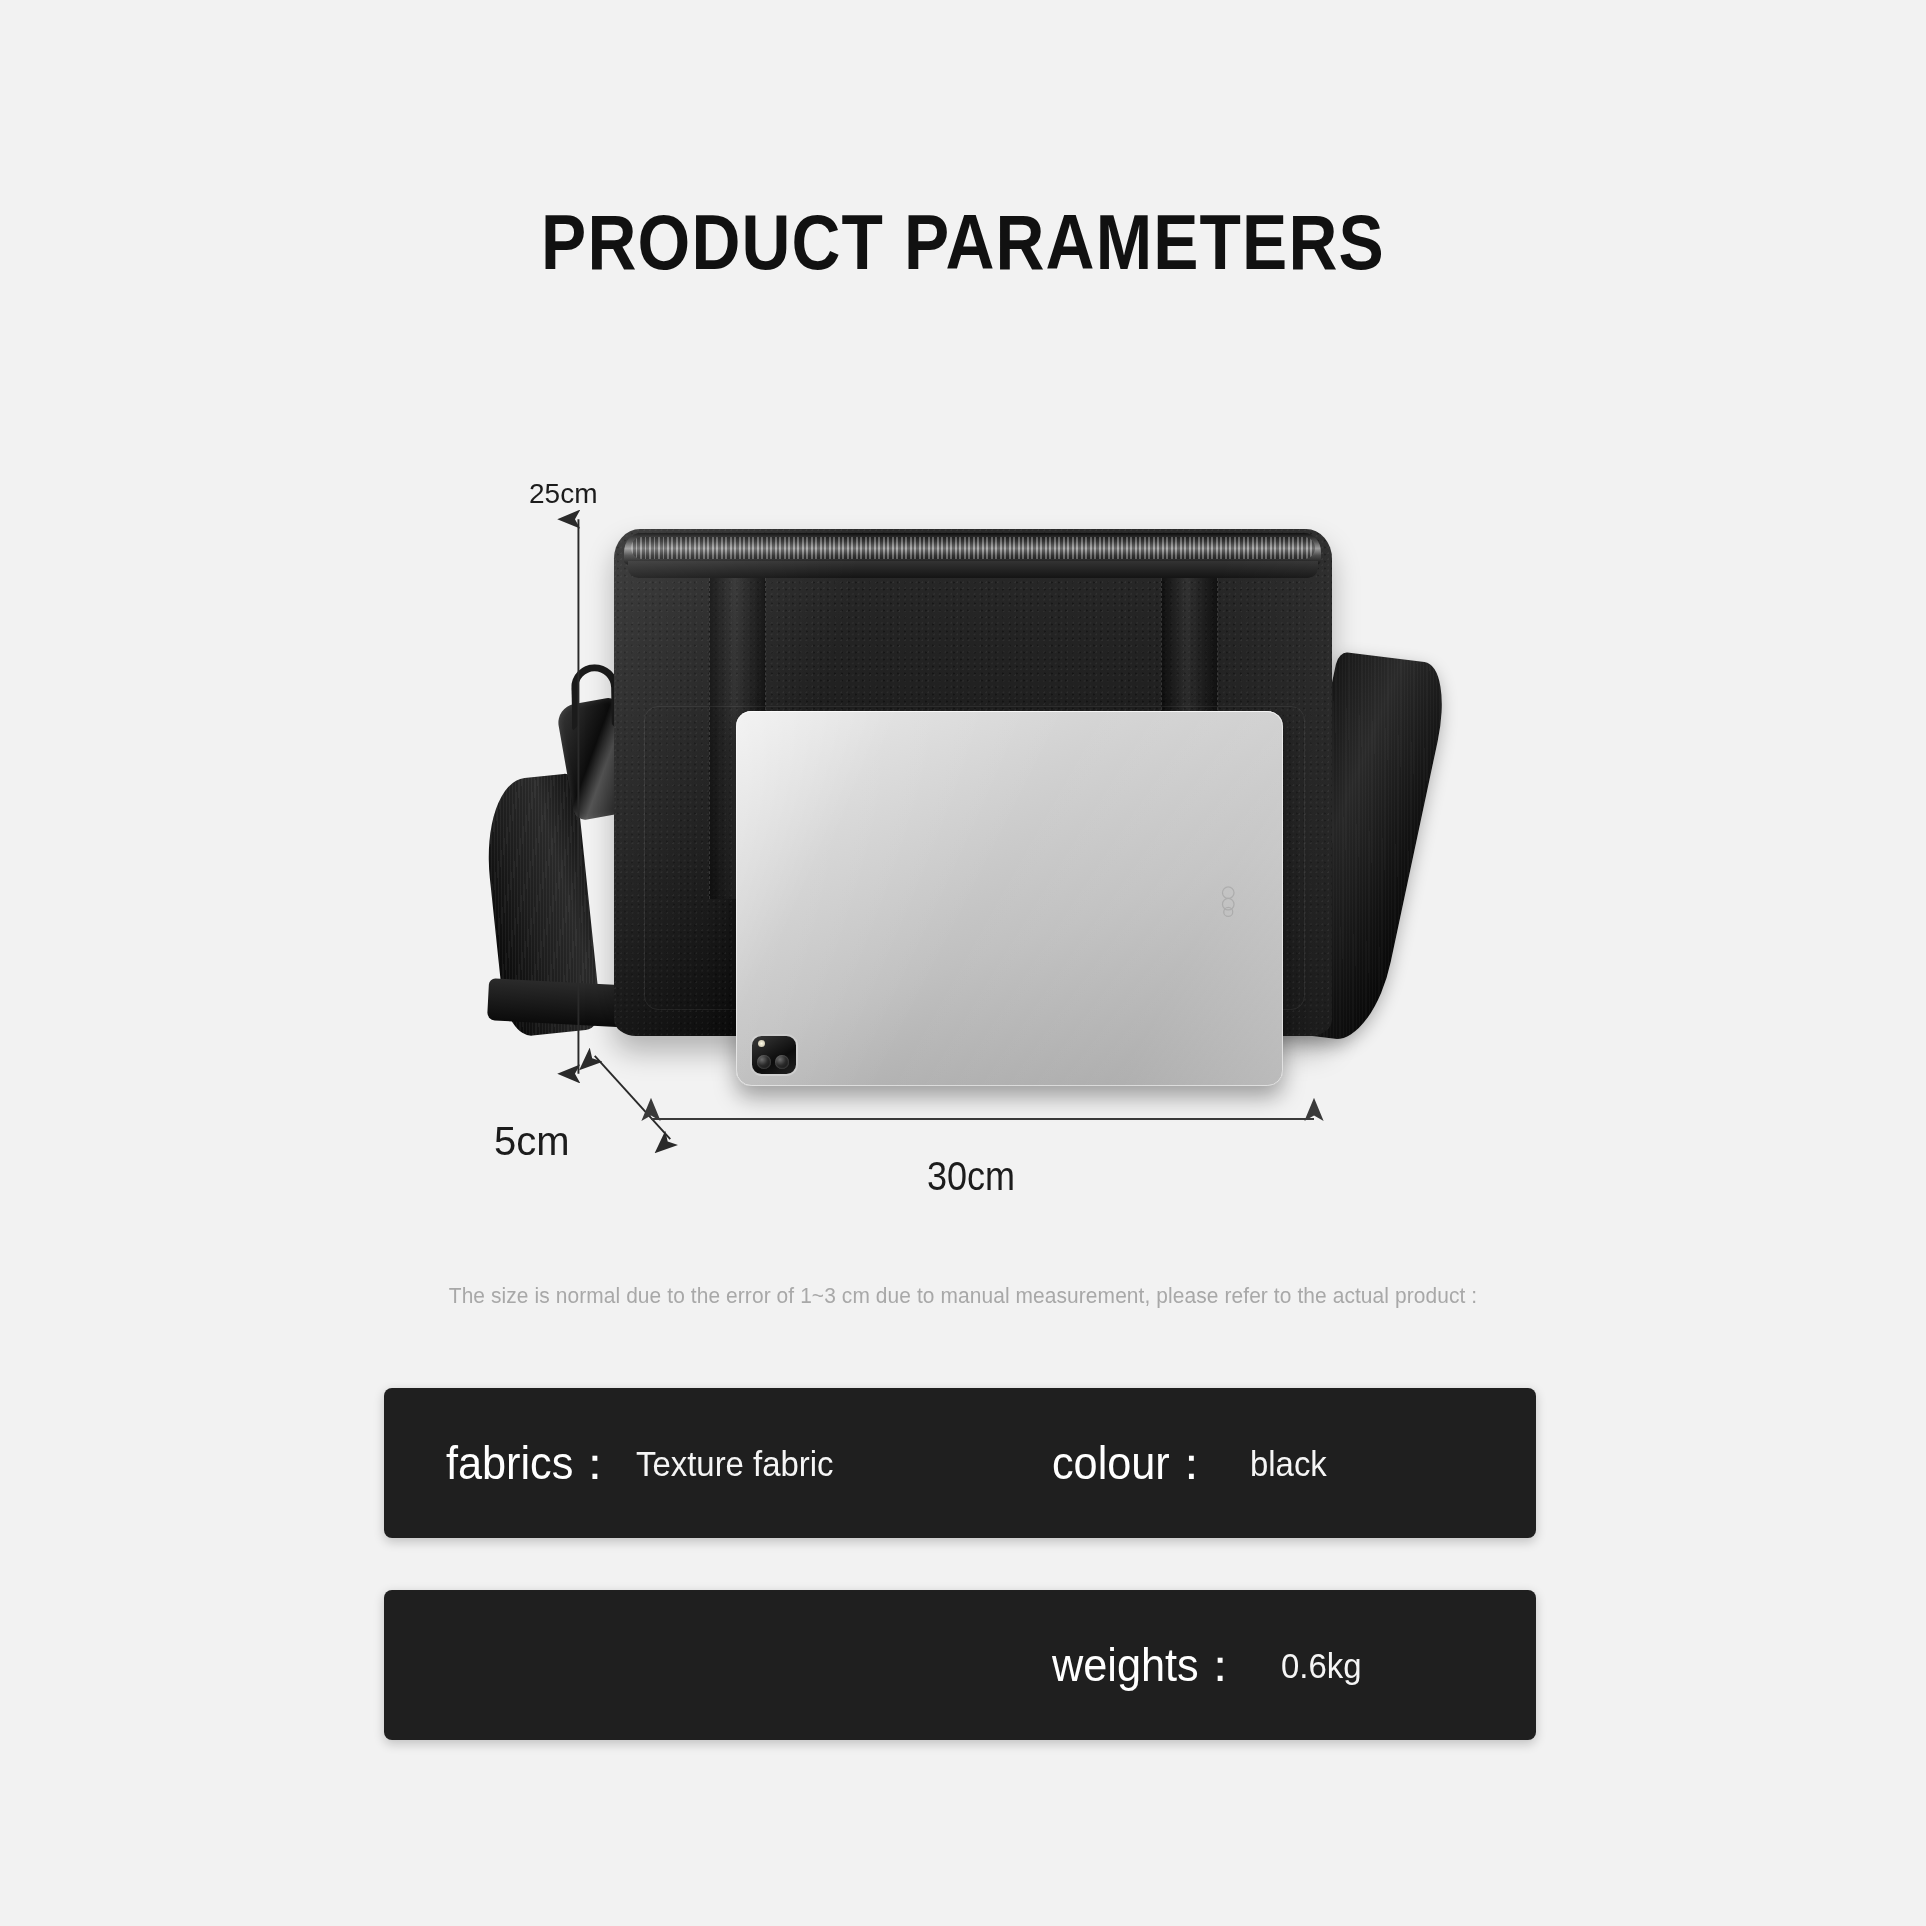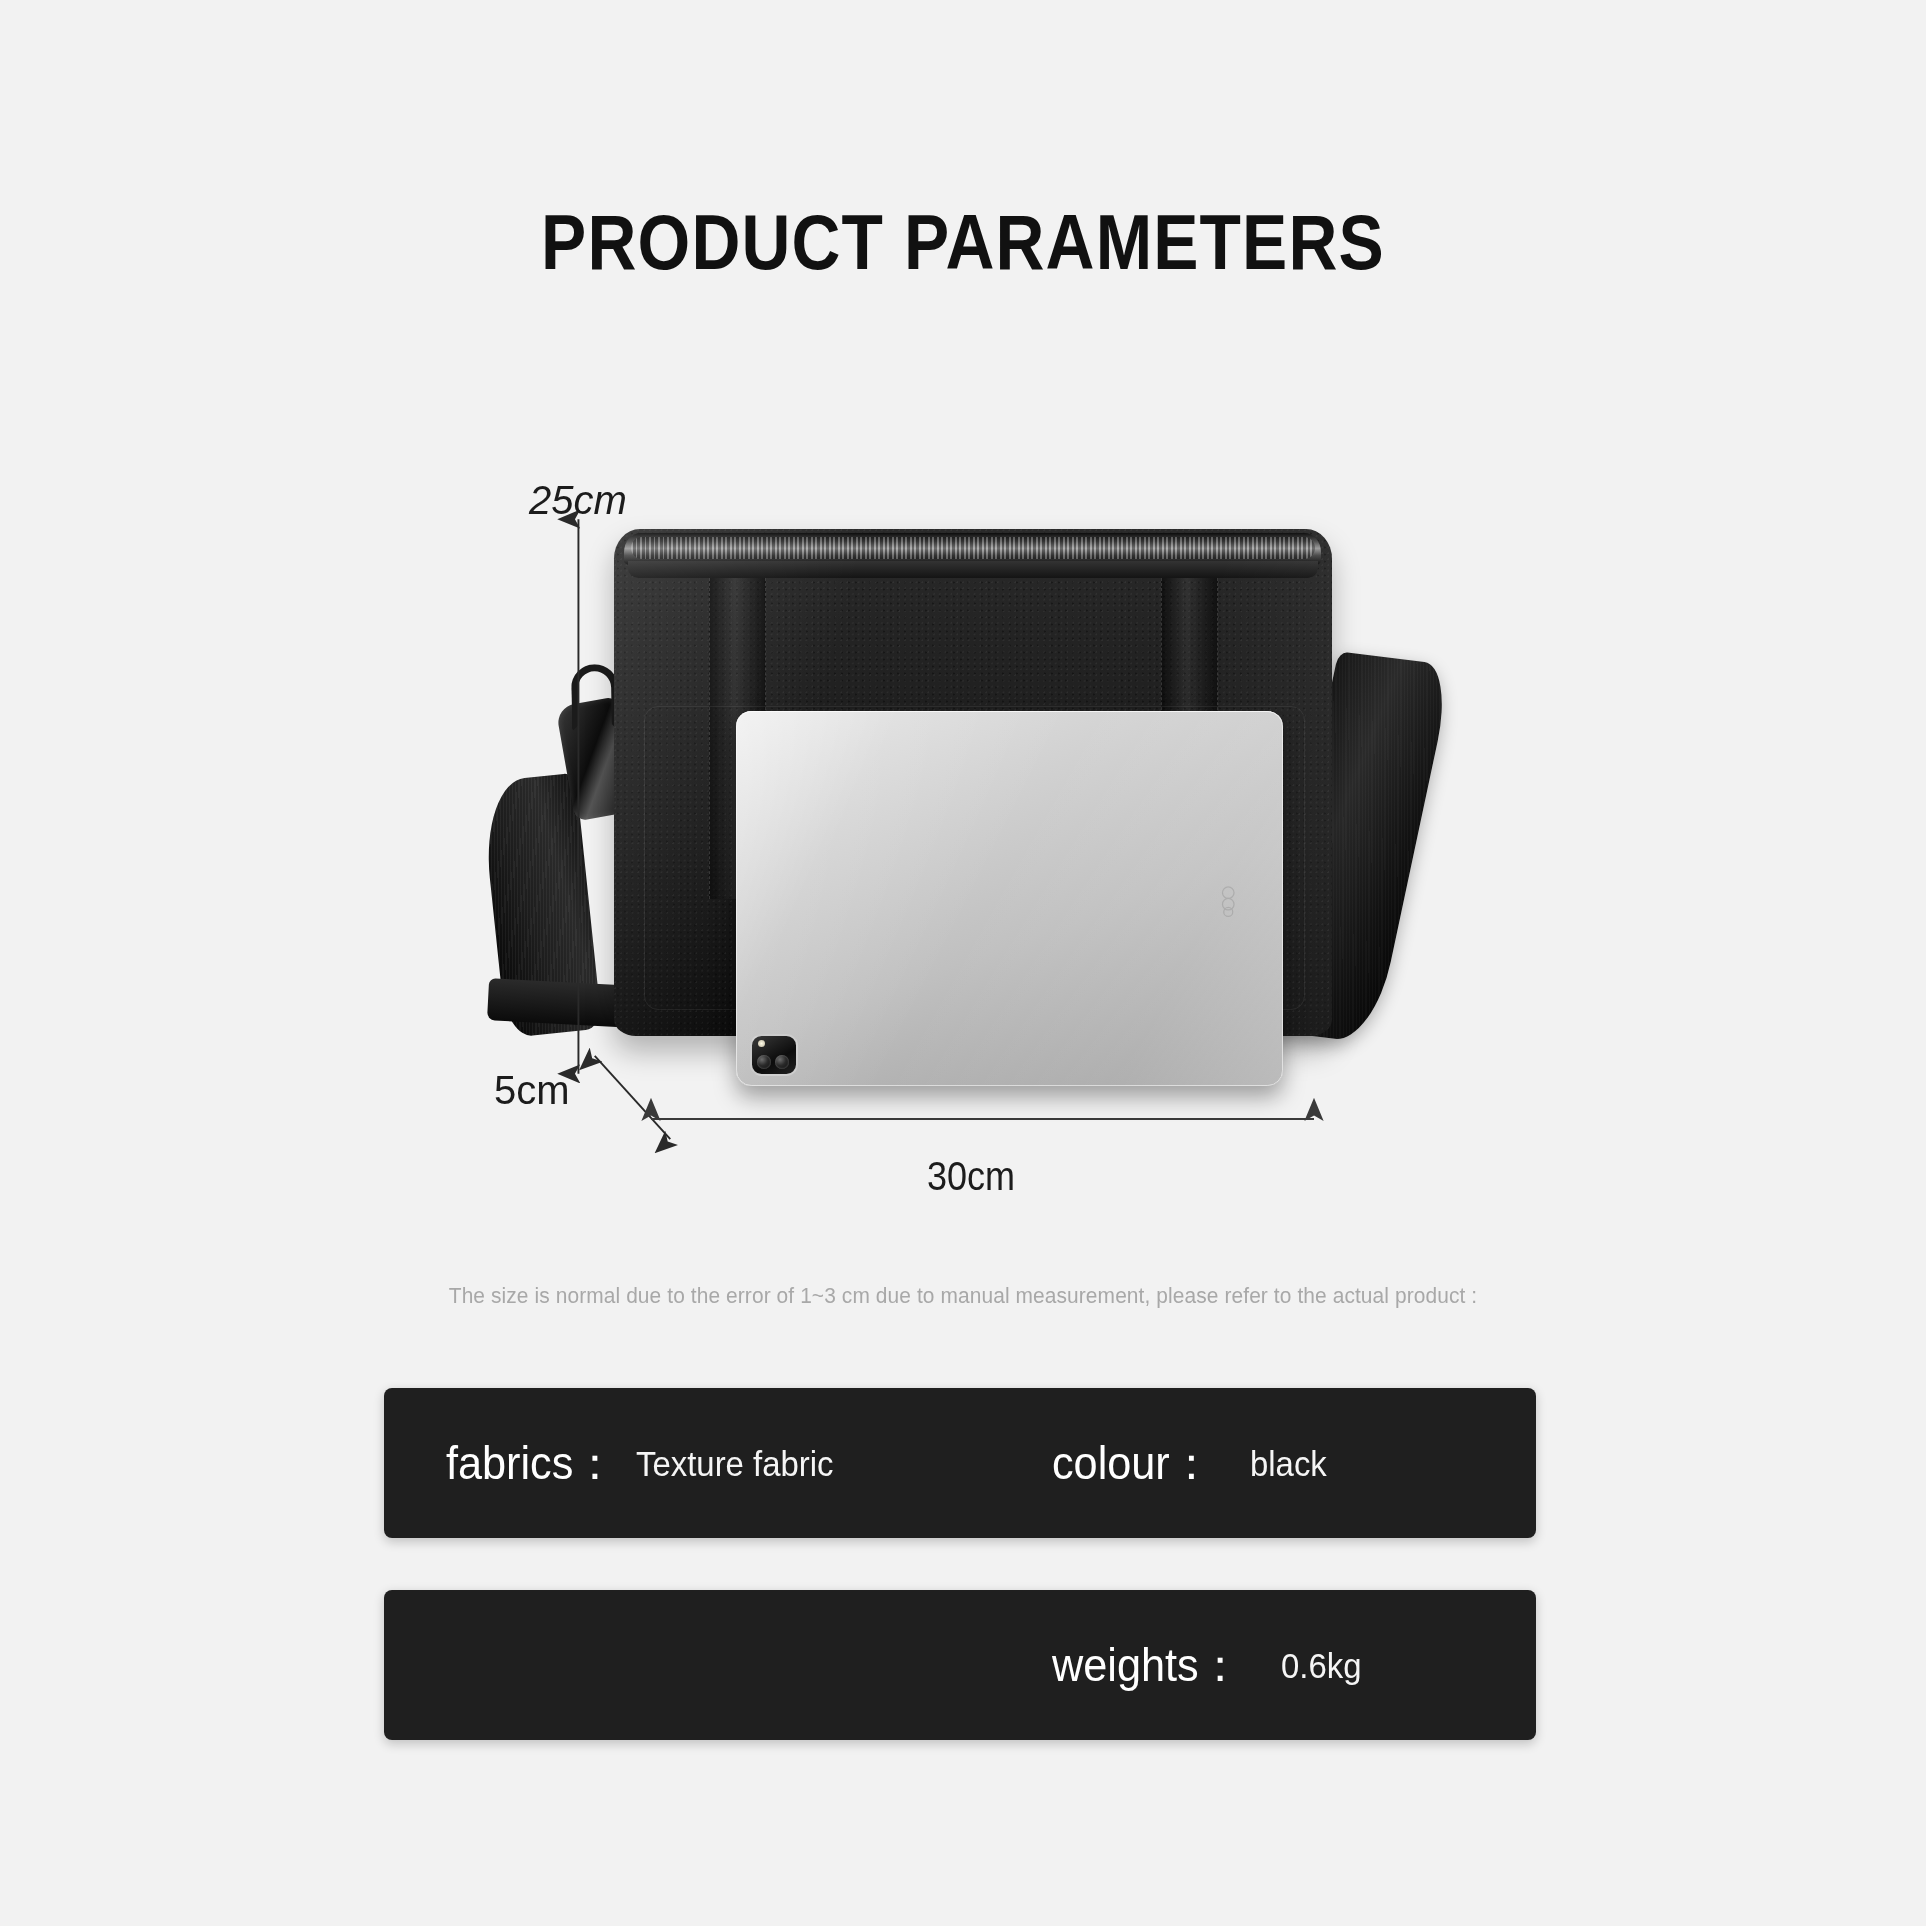--- a/index.html
+++ b/index.html
@@ -254,22 +254,22 @@
 
   
   .dim-label {
     position: absolute;
     font-family: "Liberation Sans", sans-serif;
     font-weight: 400;
     color: #1c1c1c;
     white-space: nowrap;
     line-height: 1;
   }
-  .dim-25 { left: 529px; top: 480px; font-size: 40px; font-style: italic; }
-  .dim-5  { left: 494px; top: 1070px; font-size: 40px; }
+  .dim-25 { left: 529px; top: 480px; font-size: 28px; }
+  .dim-5  { left: 494px; top: 1121px; font-size: 40px; }
   .dim-30 { left: 927px; top: 1156px; font-size: 40px; transform: scaleX(0.9); transform-origin: left top; }
 
   .arrow-svg {
     position: absolute;
     overflow: visible;
   }
 
   
   .disclaimer {
     position: absolute;

